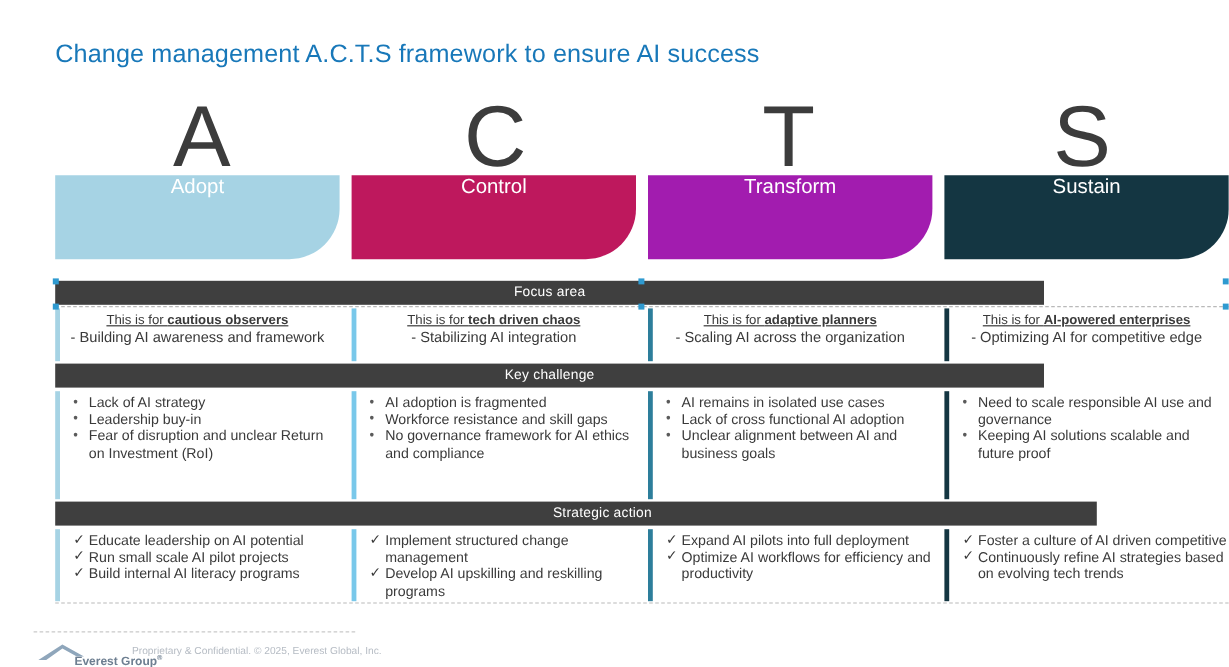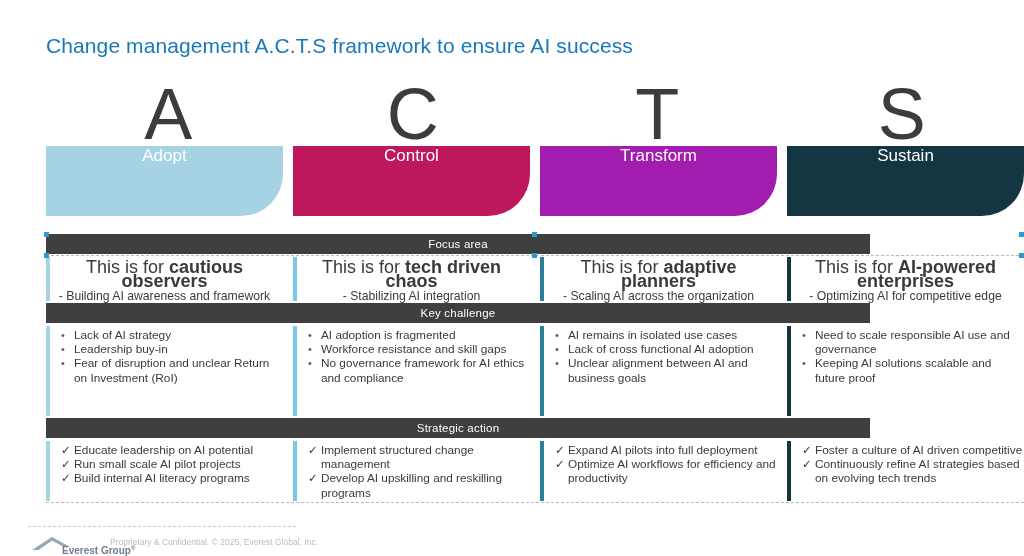--- a/index.html
+++ b/index.html
@@ -81,21 +81,21 @@
     flex:1 1 0;position:relative;
     padding-left:14px;box-sizing:border-box;
     font-size:11.8px;line-height:14.4px;color:#3a3a3a;
   }
   .cell .bar{
     position:absolute;left:0;top:0;bottom:0;width:4px;
   }
   .cell.focus{
     text-align:center;padding-left:6px;padding-right:6px;padding-top:3px;
   }
-  .cell.focus .l1{font-size:18px;}
+  .cell.focus .l1{font-size:11px;text-decoration:underline;}
   .cell.focus .l1 b{font-weight:700;}
   .cell.focus .l2{font-size:12.2px;}
 
   ul.pts{margin:0;padding:0;list-style:none;padding-top:2px;}
   ul.pts li{
     position:relative;padding-left:14px;margin:0 0 0 0;
     font-size:11.8px;line-height:14.2px;
   }
   ul.pts li .mk{
     position:absolute;left:1px;top:0;
@@ -200,21 +200,21 @@
     </div>
     <div class="cell">
       <div class="bar" id="b3b" style="background: rgb(20, 54, 66);"></div>
       <ul class="pts" id="ch3">
           <li><span class="mk">•</span><span>Need to scale responsible AI use and governance</span></li>
           <li><span class="mk">•</span><span>Keeping AI solutions scalable and future proof</span></li>
         </ul>
     </div>
   </div>
 
-  <div class="band b3" style="background: rgb(63, 63, 63);">Strategic action</div>
+  <div class="band b3" style="background: rgb(63, 63, 63); padding-left: 44px;">Strategic action</div>
 
   <div class="row r3">
     <div class="cell">
       <div class="bar" id="b0c" style="background: rgb(166, 211, 228);"></div>
       <ul class="pts check" id="ac0">
           <li><span class="mk">✓</span><span>Educate leadership on AI potential</span></li>
           <li><span class="mk">✓</span><span>Run small scale AI pilot projects</span></li>
           <li><span class="mk">✓</span><span>Build internal AI literacy programs</span></li>
         </ul>
     </div>

